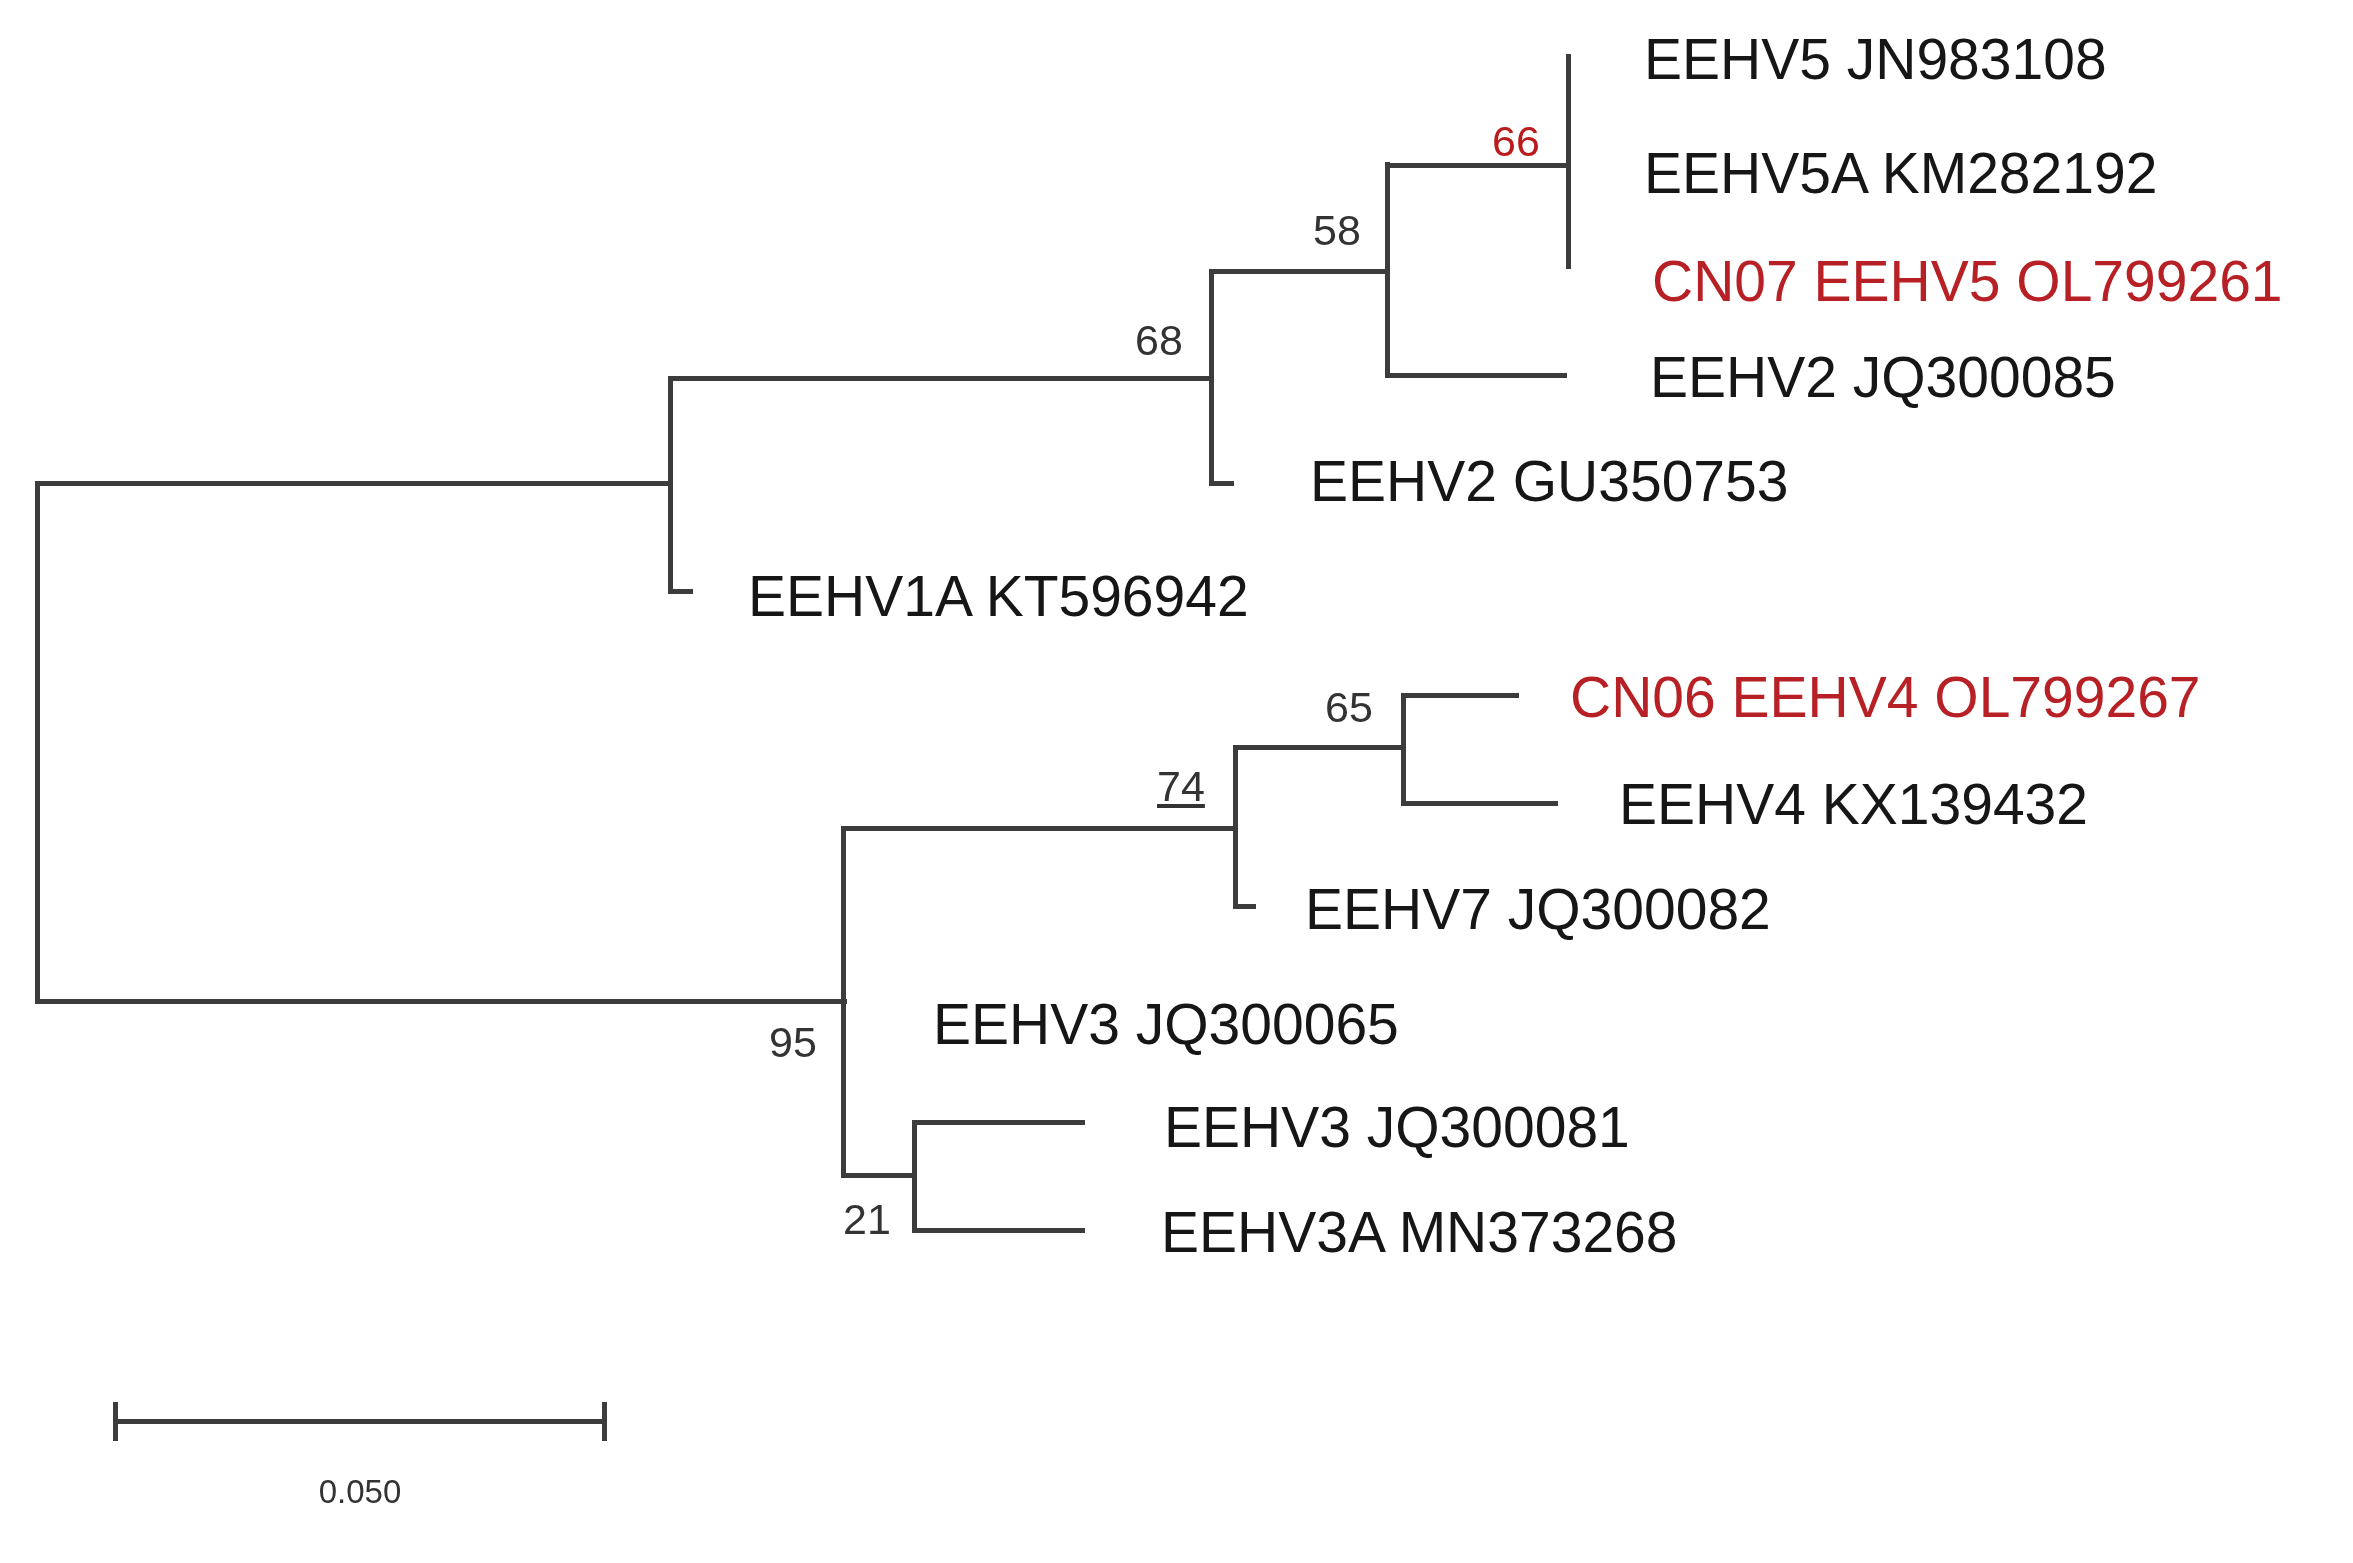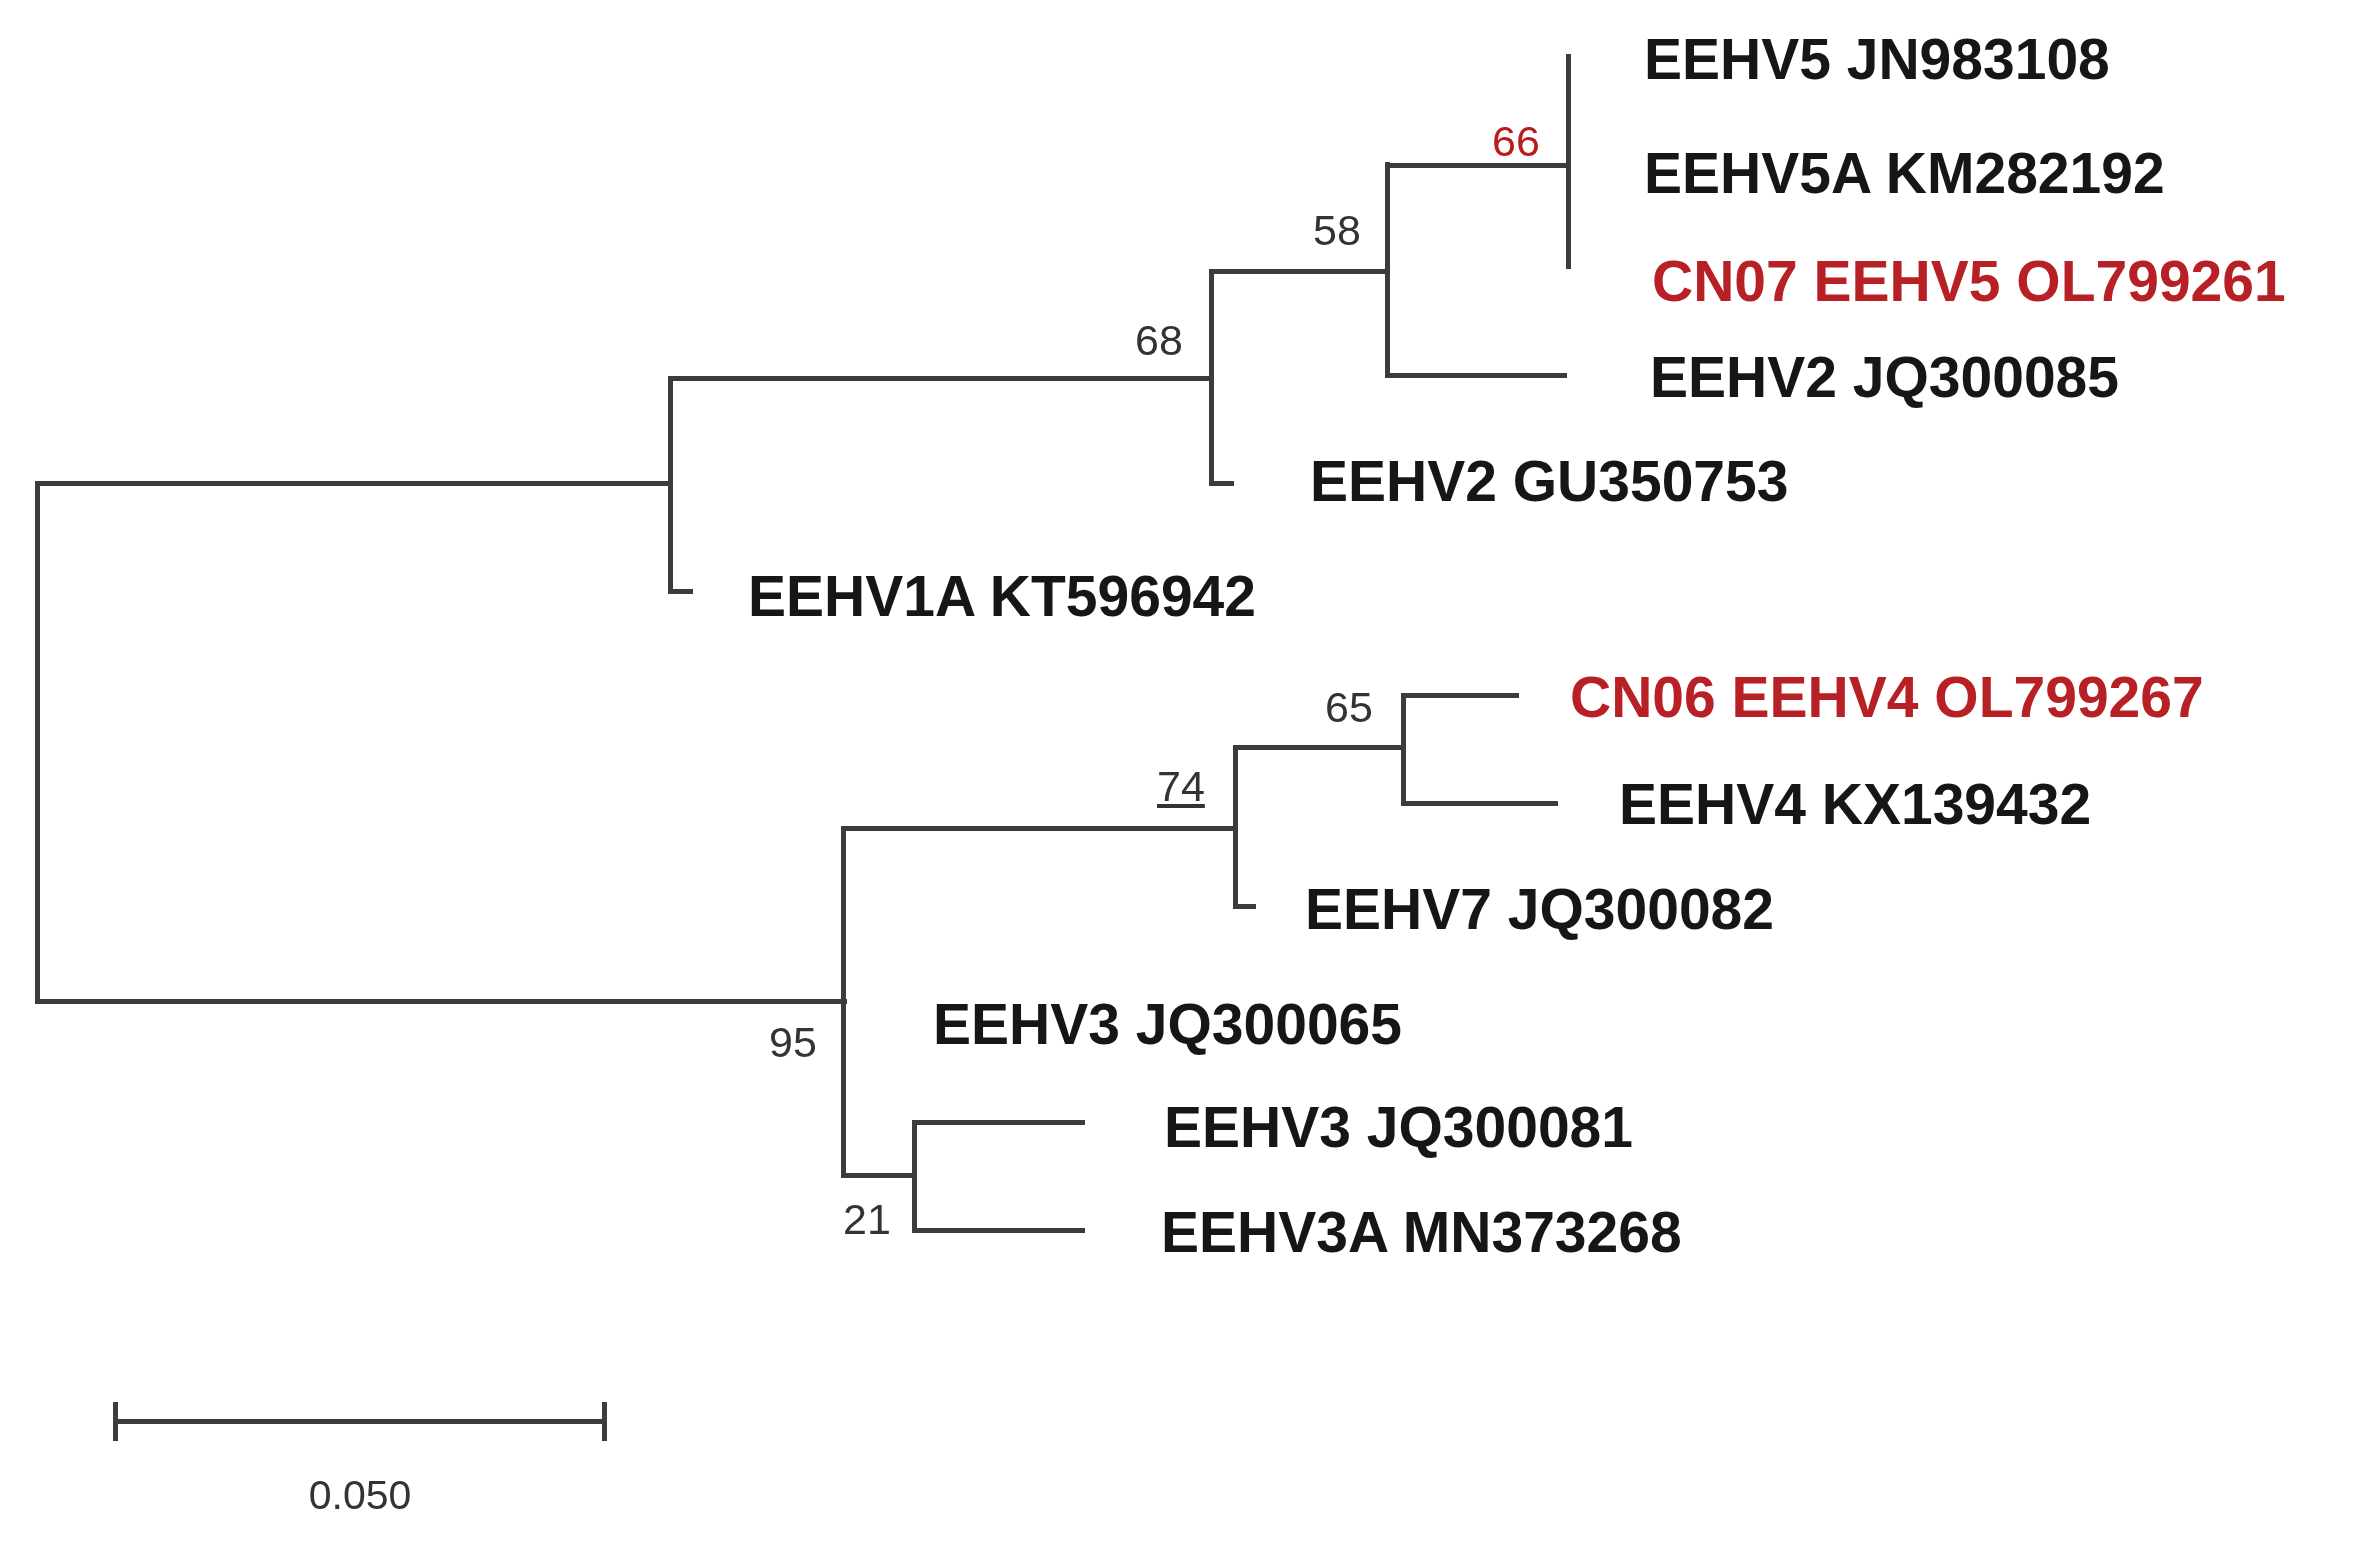--- a/index.html
+++ b/index.html
@@ -15,21 +15,21 @@
     background: #ffffff;
     overflow: hidden;
   }
   .branch {
     position: absolute;
     background: #3c3c3c;
   }
   .taxon {
     position: absolute;
     transform: translateY(-50%);
-    font-weight: bold;
+    font-weight: normal;
     font-size: 57px;
     letter-spacing: 0px;
     white-space: nowrap;
     color: #161616;
     line-height: 1;
   }
   .taxon.highlight {
     color: #b72025;
   }
   .bootstrap {
@@ -38,21 +38,21 @@
     color: #333333;
     white-space: nowrap;
     line-height: 1;
   }
   .scalebar-line {
     position: absolute;
     background: #3c3c3c;
   }
   .scalebar-label {
     position: absolute;
-    font-size: 41px;
+    font-size: 33px;
     color: #333333;
     text-align: center;
     line-height: 1;
   }
 </style>
 </head>
 <body>
 
 <div class="stage">
   <div id="tree-lines">

